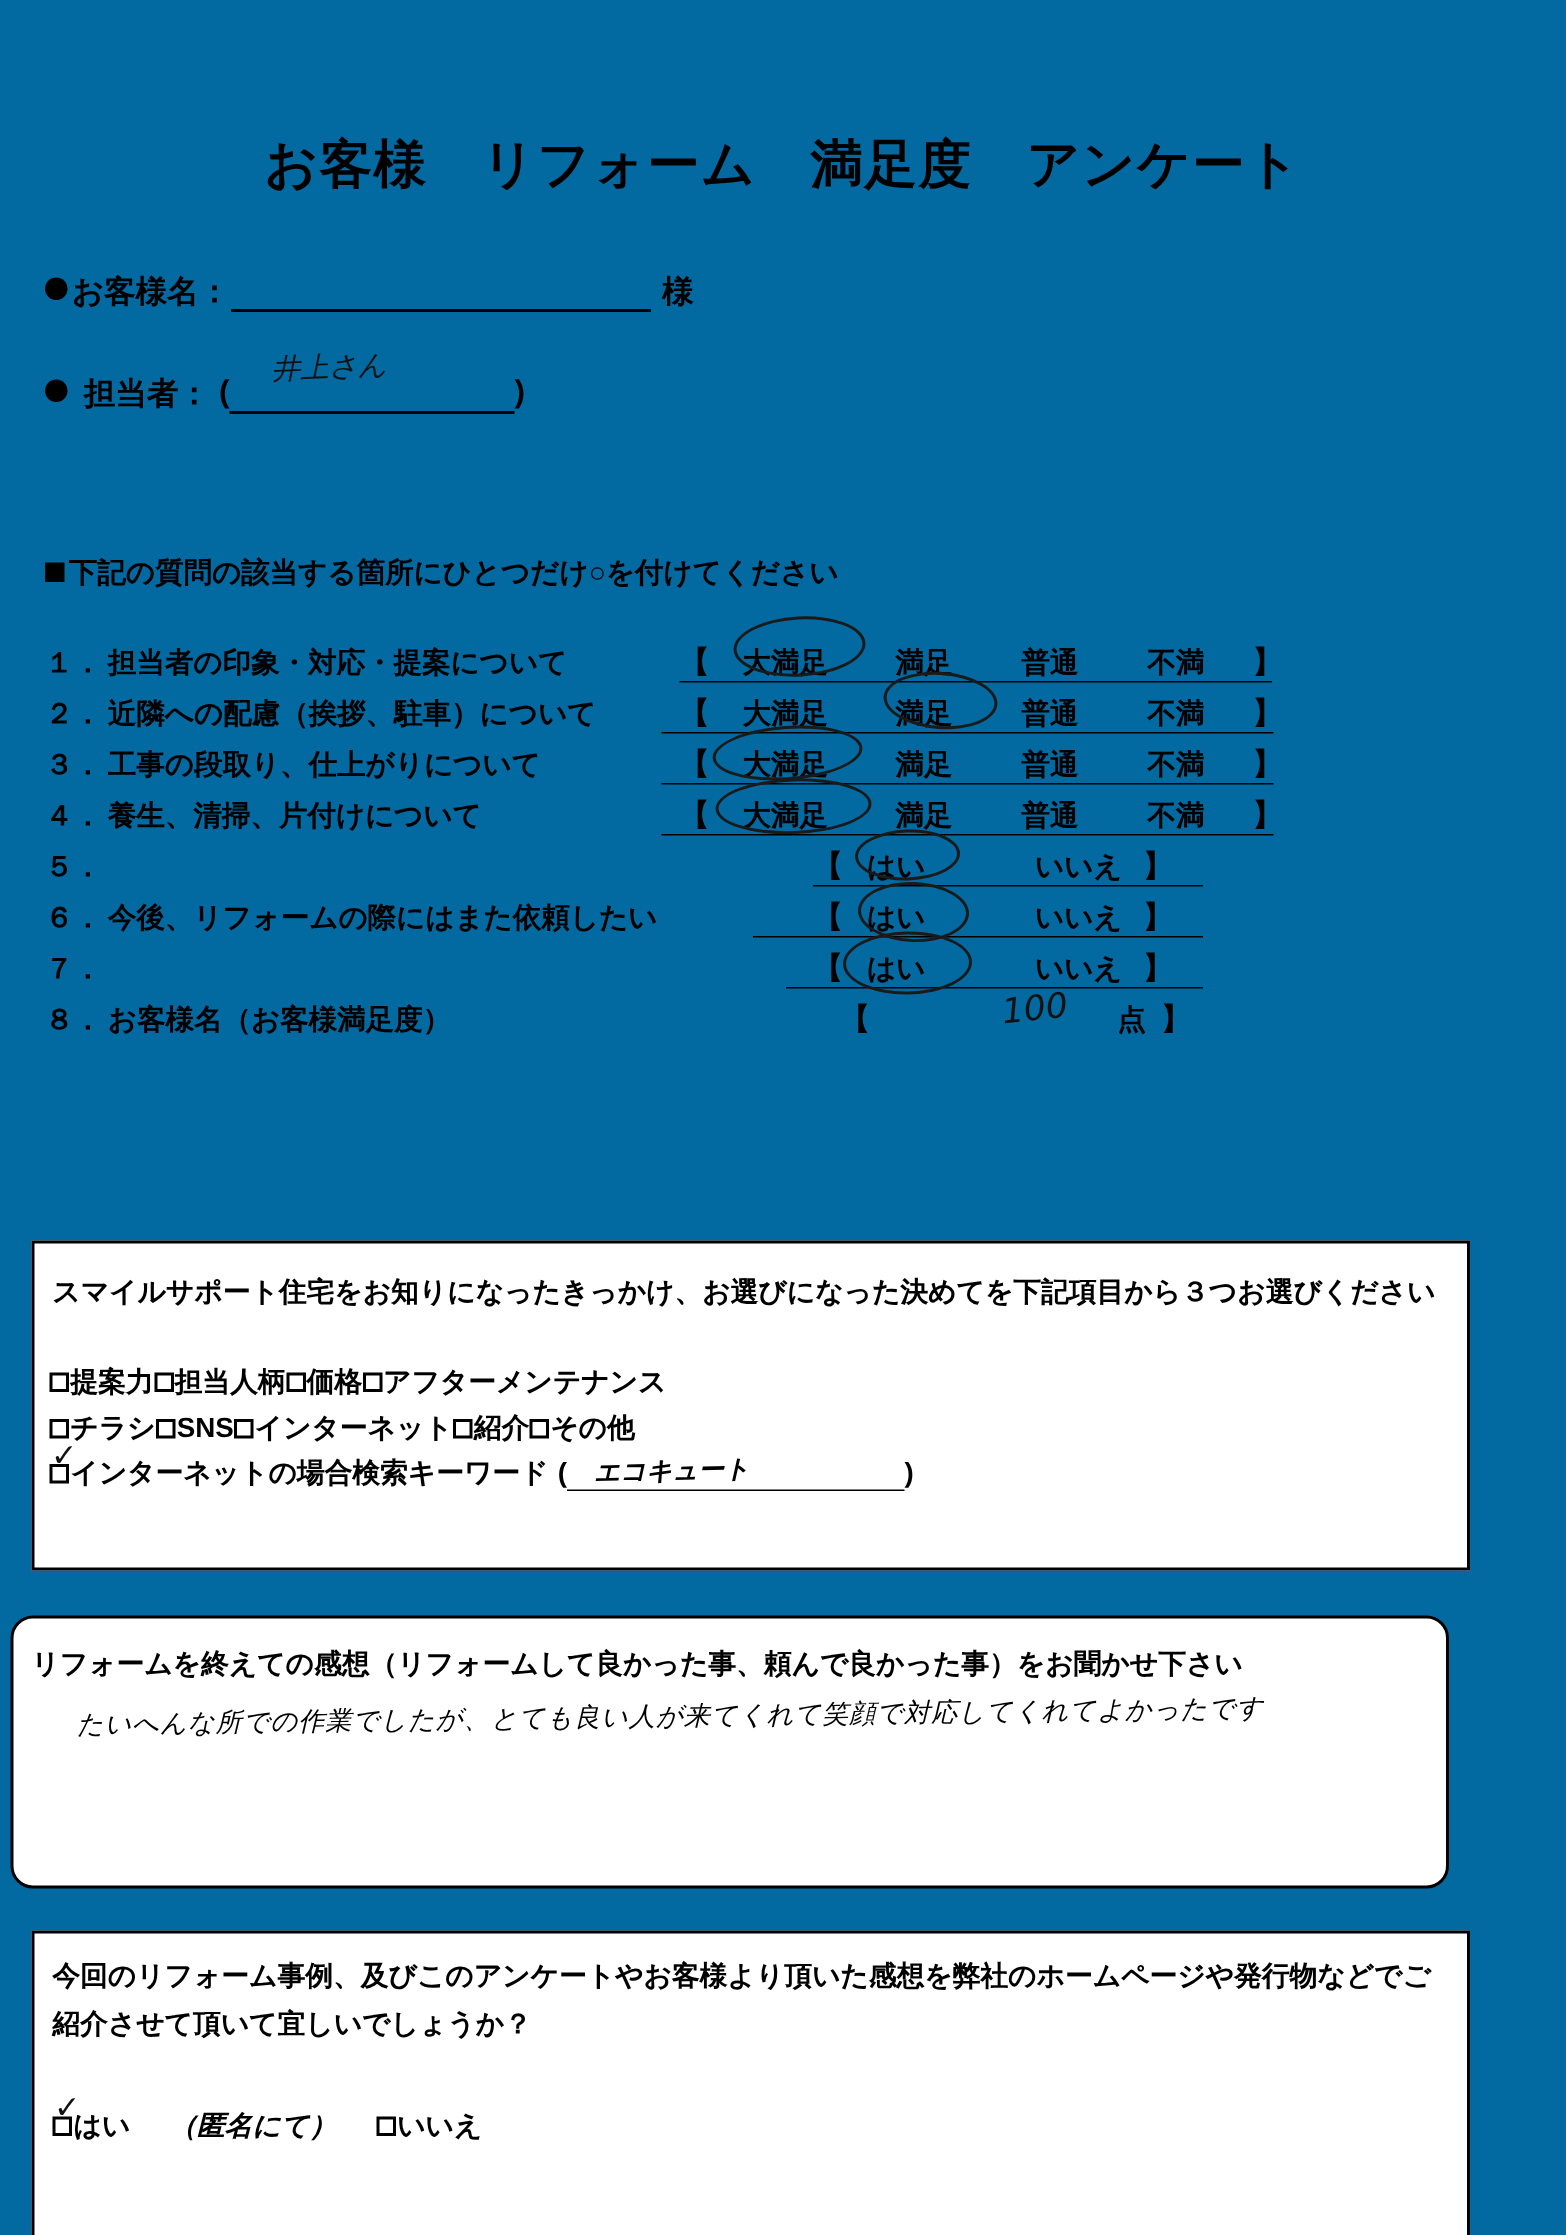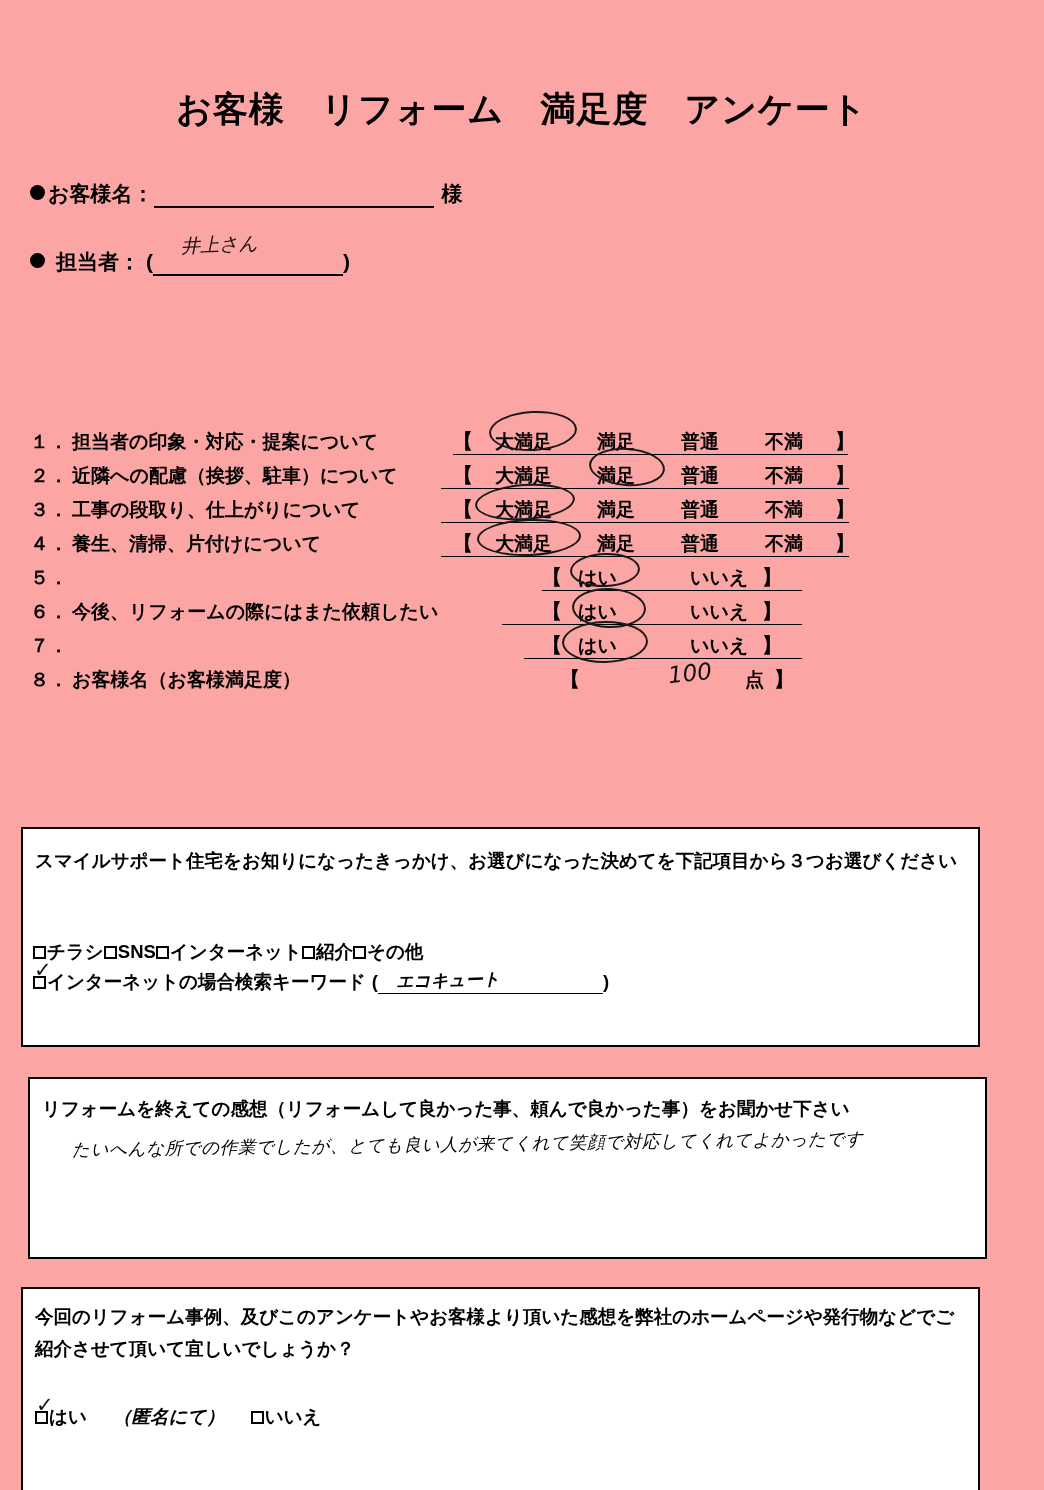--- a/index.html
+++ b/index.html
@@ -8,21 +8,21 @@
     background: #ffffff;
   }
   body {
     font-family: "Liberation Sans", "DejaVu Sans", sans-serif;
     color: #000000;
   }
   #page {
     position: relative;
     width: 1044px;
     height: 1490px;
-    background: #fca5a5;
+    background: #0369a1;
     overflow: hidden;
   }
 
   
   .title {
     position: absolute;
     left: 0;
     top: 86px;
     width: 1044px;
     text-align: center;
@@ -224,20 +224,23 @@
   <div class="title">お客様　リフォーム　満足度　アンケート</div>
 
   <div class="field-row" style="left:30px; top:180px;">
     <span class="bullet"></span><span class="fld-label">お客様名：</span><span class="fld-line name-line"></span><span class="fld-label" style="margin-left:8px;">様</span>
   </div>
 
   <div class="field-row" style="left:30px; top:248px;">
     <span class="bullet"></span><span class="fld-label" style="margin-left:8px;">担当者：</span><span class="fld-label" style="margin-left:6px;">(</span><span class="fld-line charge-line"><span class="hand hand-charge">井上さん</span></span><span class="fld-label">)</span>
   </div>
 
+  <div class="instruction">
+    <span class="sq-bullet"></span><span>下記の質問の該当する箇所にひとつだけ○を付けてください</span>
+  </div>
 
   <div class="q-list">
 
     <div class="q-row">
       <span class="q-num">１．</span>
       <span class="q-text">担当者の印象・対応・提案について</span>
       <span class="ans-wrap" style="left:423px; width:395px;">
         <span class="ans-underline" style="width:395px;"></span>
         <span class="brk" style="left:0;">【</span>
         <span class="opt" style="left:42px;">大満足</span>
@@ -340,31 +343,34 @@
         <span class="opt" style="left:185px;">点</span>
         <span class="brk" style="left:214px;">】</span>
       </span>
     </div>
 
   </div>
 
   <div class="box" style="left:21px; top:783px; width:959px; height:220px;">
     <div class="box-text" style="position:absolute; left:12px; top:19px;">スマイルサポート住宅をお知りになったきっかけ、お選びになった決めてを下記項目から３つお選びください</div>
 
+    <div class="box-text" style="position:absolute; left:10px; top:79px;">
+      <span class="chk"></span><span>提案力</span><span class="chk"></span><span>担当人柄</span><span class="chk"></span><span>価格</span><span class="chk"></span><span>アフターメンテナンス</span>
+    </div>
 
     <div class="box-text" style="position:absolute; left:10px; top:110px;">
       <span class="chk"></span><span>チラシ</span><span class="chk"></span><span>SNS</span><span class="chk"></span><span>インターネット</span><span class="chk"></span><span>紹介</span><span class="chk"></span><span>その他</span>
     </div>
 
     <div class="box-text" style="position:absolute; left:10px; top:140px;">
       <span class="chk-wrap"><span class="chk"></span><span class="tick">✓</span></span><span>インターネットの場合検索キーワード</span><span style="margin-left:6px;">(</span><span class="kw-line" style="width:225px;"><span class="hand-kw">エコキュート</span></span><span>)</span>
     </div>
   </div>
 
-  <div class="box" style="left:28px; top:1033px; width:959px; height:182px;">
+  <div class="box" style="left:7px; top:1033px; width:959px; height:182px;border-radius:15px;">
     <div class="box-text" style="position:absolute; left:12px; top:17px;">リフォームを終えての感想（リフォームして良かった事、頼んで良かった事）をお聞かせ下さい</div>
     <div class="hand-comment" style="left:42px; top:53px;">たいへんな所での作業でしたが、とても良い人が来てくれて笑顔で対応してくれてよかったです</div>
   </div>
 
   <div class="box" style="left:21px; top:1243px; width:959px; height:225px;">
     <div class="box-text" style="position:absolute; left:12px; top:15px;">今回のリフォーム事例、及びこのアンケートやお客様より頂いた感想を弊社のホームページや発行物などでご</div>
     <div class="box-text" style="position:absolute; left:12px; top:47px;">紹介させて頂いて宜しいでしょうか？</div>
 
     <div class="box-text" style="position:absolute; left:12px; top:115px;">
       <span class="chk-wrap"><span class="chk"></span><span class="tick">✓</span></span><span>はい</span><span style="margin-left:26px;font-style:italic;">（匿名にて）</span><span class="chk" style="margin-left:26px;"></span><span>いいえ</span>

